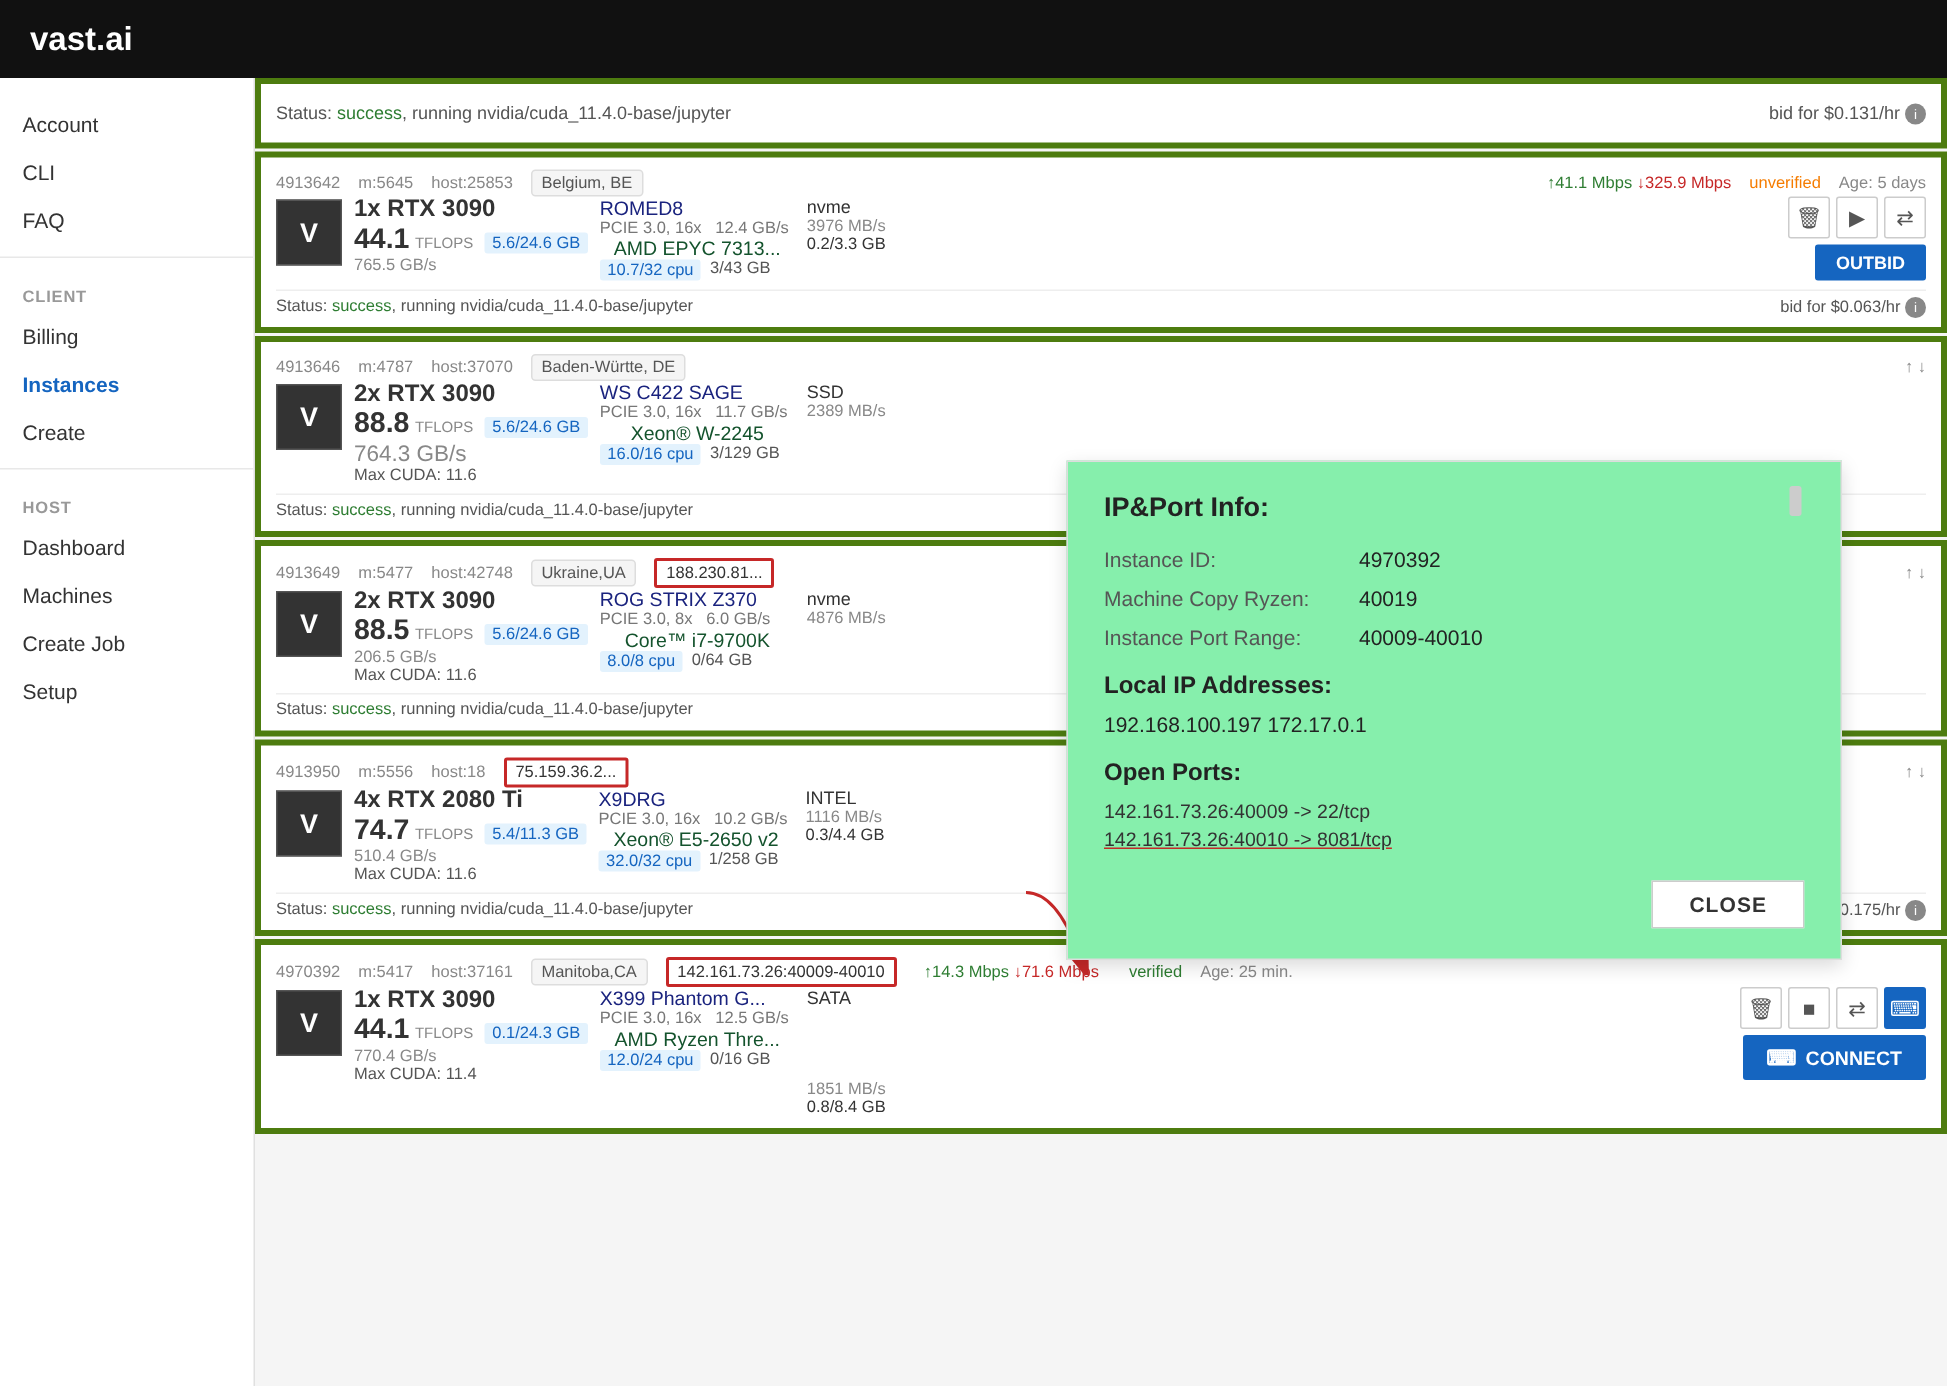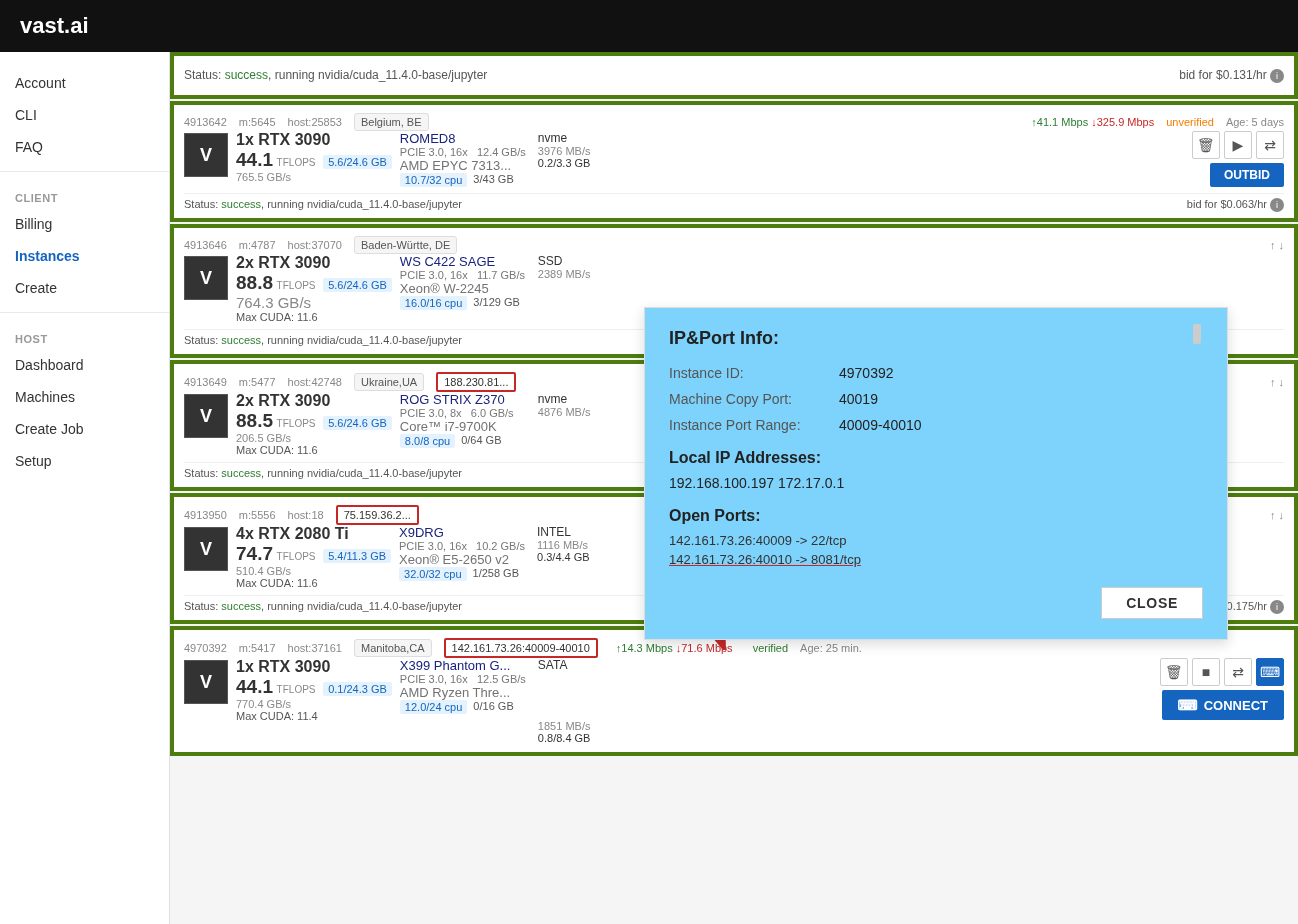--- a/index.html
+++ b/index.html
@@ -24,21 +24,21 @@
     .instance-card { background: #fff; border: 4px solid #4d7c0f; margin: 0 0 2px 0; padding: 8px 10px; position: relative; }
 
     .card-row { display: flex; align-items: flex-start; gap: 8px; }
     .vast-logo { width: 44px; height: 44px; background: #333; display: flex; align-items: center; justify-content: center; color: #fff; font-size: 18px; font-weight: bold; border: 1px solid #555; flex-shrink: 0; margin-top: 2px; }
 
     .gpu-info { min-width: 150px; }
 
     .specs-col { min-width: 130px; }
     .spec-name { font-size: 13px; font-weight: 500; color: #1a237e; }
     .spec-sub { font-size: 11px; color: #777; }
-    .spec-cpu { font-size: 13px; color: #737373; }
+    .spec-cpu { font-size: 13px; color: #14532d; text-align: center; }
 
     .storage-col { font-size: 12px; color: #333; min-width: 55px; }
 
     .location-badge { background: #f5f5f5; border: 1px solid #ddd; border-radius: 3px; padding: 2px 6px; font-size: 11px; color: #555; display: inline-block; }
 
     .action-col { margin-left: auto; display: flex; flex-direction: column; align-items: flex-end; gap: 4px; }
     .action-icons { display: flex; gap: 4px; }
     .action-icon-btn { width: 28px; height: 28px; border: 1px solid #ccc; background: #fff; cursor: pointer; display: flex; align-items: center; justify-content: center; font-size: 14px; color: #555; border-radius: 2px; }
     .btn-outbid { background: #1565c0; color: #fff; border: none; padding: 5px 14px; font-size: 12px; font-weight: 600; cursor: pointer; border-radius: 2px; }
     .verified-badge { font-size: 11px; color: #2e7d32; }
@@ -46,21 +46,21 @@
     .age-label { font-size: 11px; color: #888; }
 
     .card-id { font-size: 11px; color: #888; }
     .card-meta { display: flex; gap: 12px; font-size: 11px; color: #888; align-items: center; }
     .m-id { color: #888; }
     .host-id { color: #888; }
 
     .ip-badge { background: #fff; border: 2px solid #c62828; border-radius: 2px; padding: 2px 6px; font-size: 11px; color: #333; display: inline-block; }
 
     
-    .popup-overlay { position: absolute; top: 255px; right: 70px; width: 584px; background: #7dd3fc; border: 1px solid #ddd; box-shadow: 0 4px 12px rgba(0,0,0,0.15); z-index: 100; padding: 20px 24px; }
+    .popup-overlay { position: absolute; top: 255px; right: 70px; width: 517px; background: #86efac; border: 1px solid #ddd; box-shadow: 0 4px 12px rgba(0,0,0,0.15); z-index: 100; padding: 20px 24px; }
     .popup-title { font-size: 18px; font-weight: 600; color: #222; margin-bottom: 16px; }
     .popup-row { display: flex; align-items: baseline; margin-bottom: 10px; font-size: 14px; }
     .popup-label { color: #555; min-width: 170px; }
     .popup-value { color: #222; font-weight: 500; }
     .popup-section-title { font-size: 16px; font-weight: 600; color: #222; margin: 16px 0 8px; }
     .popup-local-ips { font-size: 14px; color: #222; margin-bottom: 16px; }
     .popup-open-ports-title { font-size: 16px; font-weight: 600; color: #222; margin-bottom: 8px; }
     .popup-port-row { font-size: 13px; color: #333; margin-bottom: 4px; }
     .popup-port-row.underlined { text-decoration: underline; text-decoration-color: #c62828; }
     .popup-close-btn { margin-top: 16px; float: right; background: #fff; border: 1px solid #ccc; padding: 7px 24px; font-size: 14px; font-weight: 600; cursor: pointer; letter-spacing: 0.05em; color: #333; }
@@ -352,21 +352,21 @@
         <div style="width:12px;display:flex;flex-direction:column;align-items:center;gap:2px;margin-top:-4px;">
           <div style="width:8px;height:20px;background:#ccc;border-radius:2px;"></div>
         </div>
       </div>
 
       <div class="popup-row">
         <span class="popup-label">Instance ID:</span>
         <span class="popup-value">4970392</span>
       </div>
       <div class="popup-row">
-        <span class="popup-label">Machine Copy Port:</span>
+        <span class="popup-label">Machine Copy Ryzen:</span>
         <span class="popup-value">40019</span>
       </div>
       <div class="popup-row">
         <span class="popup-label">Instance Port Range:</span>
         <span class="popup-value">40009-40010</span>
       </div>
 
       <div class="popup-section-title">Local IP Addresses:</div>
       <div class="popup-local-ips">192.168.100.197 172.17.0.1</div>
 

